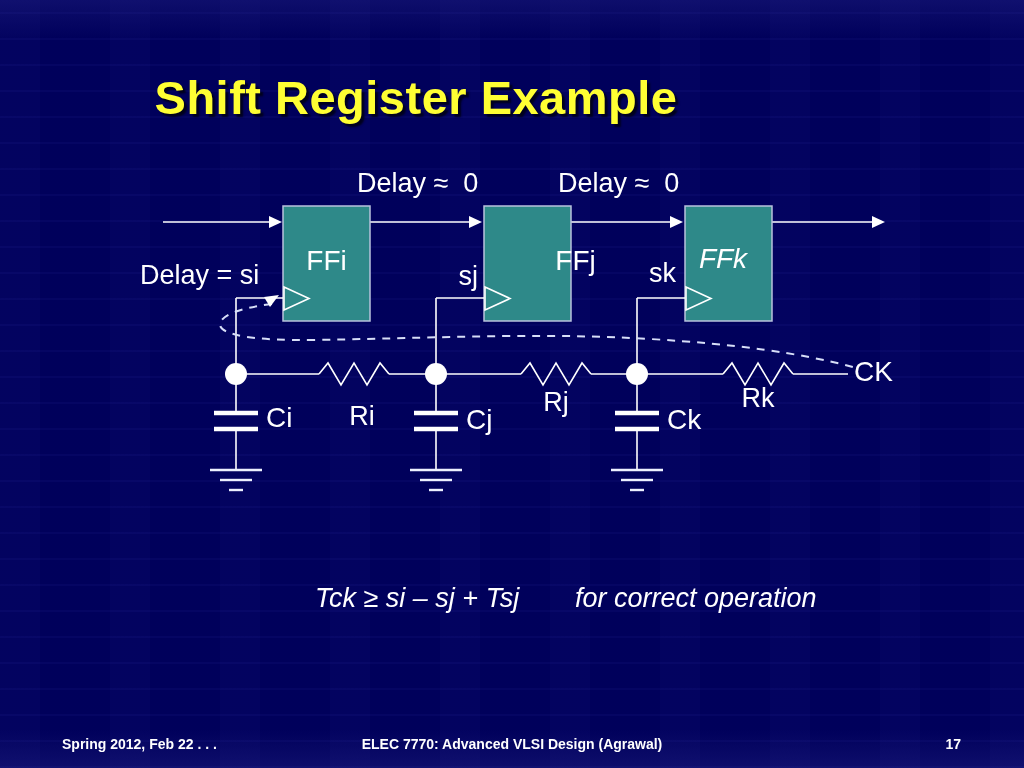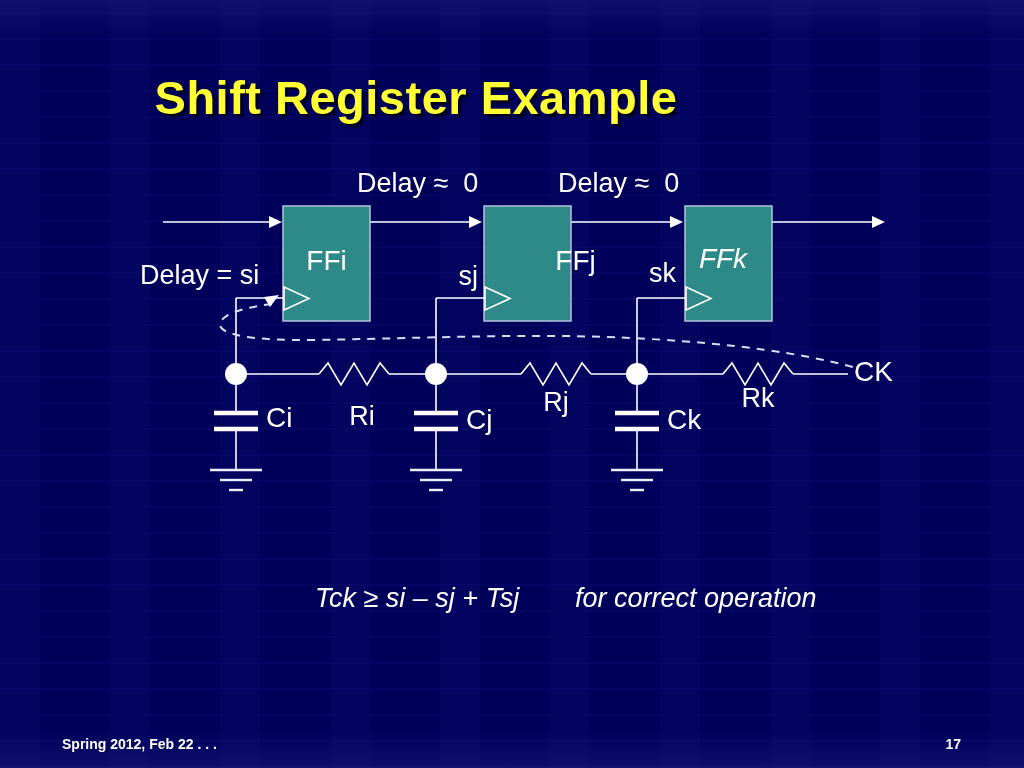--- a/index.html
+++ b/index.html
@@ -137,15 +137,16 @@
   <div class="abs lbl-28" style="left:466px;top:405px;text-align:right;">Cj</div>
   <div class="abs lbl-28" style="left:667px;top:405px;">Ck</div>
 
   <div class="abs lbl-28" style="left:854px;top:357px;">CK</div>
 
   <div class="abs eq-row" style="top:552px;font-style:italic;">
     <span class="eq-left">Tck ≥ si – sj + Tsj</span><span>for correct operation</span>
   </div>
 
   <div class="abs footer-text" style="left:62px;">Spring 2012, Feb 22 . . .</div>
+  <div class="abs footer-text" style="left:0;width:1024px;text-align:center;">ELEC 7770: Advanced VLSI Design (Agrawal)</div>
   <div class="abs footer-text" style="right:63px;">17</div>
 
 </div>
 
 </body></html>

